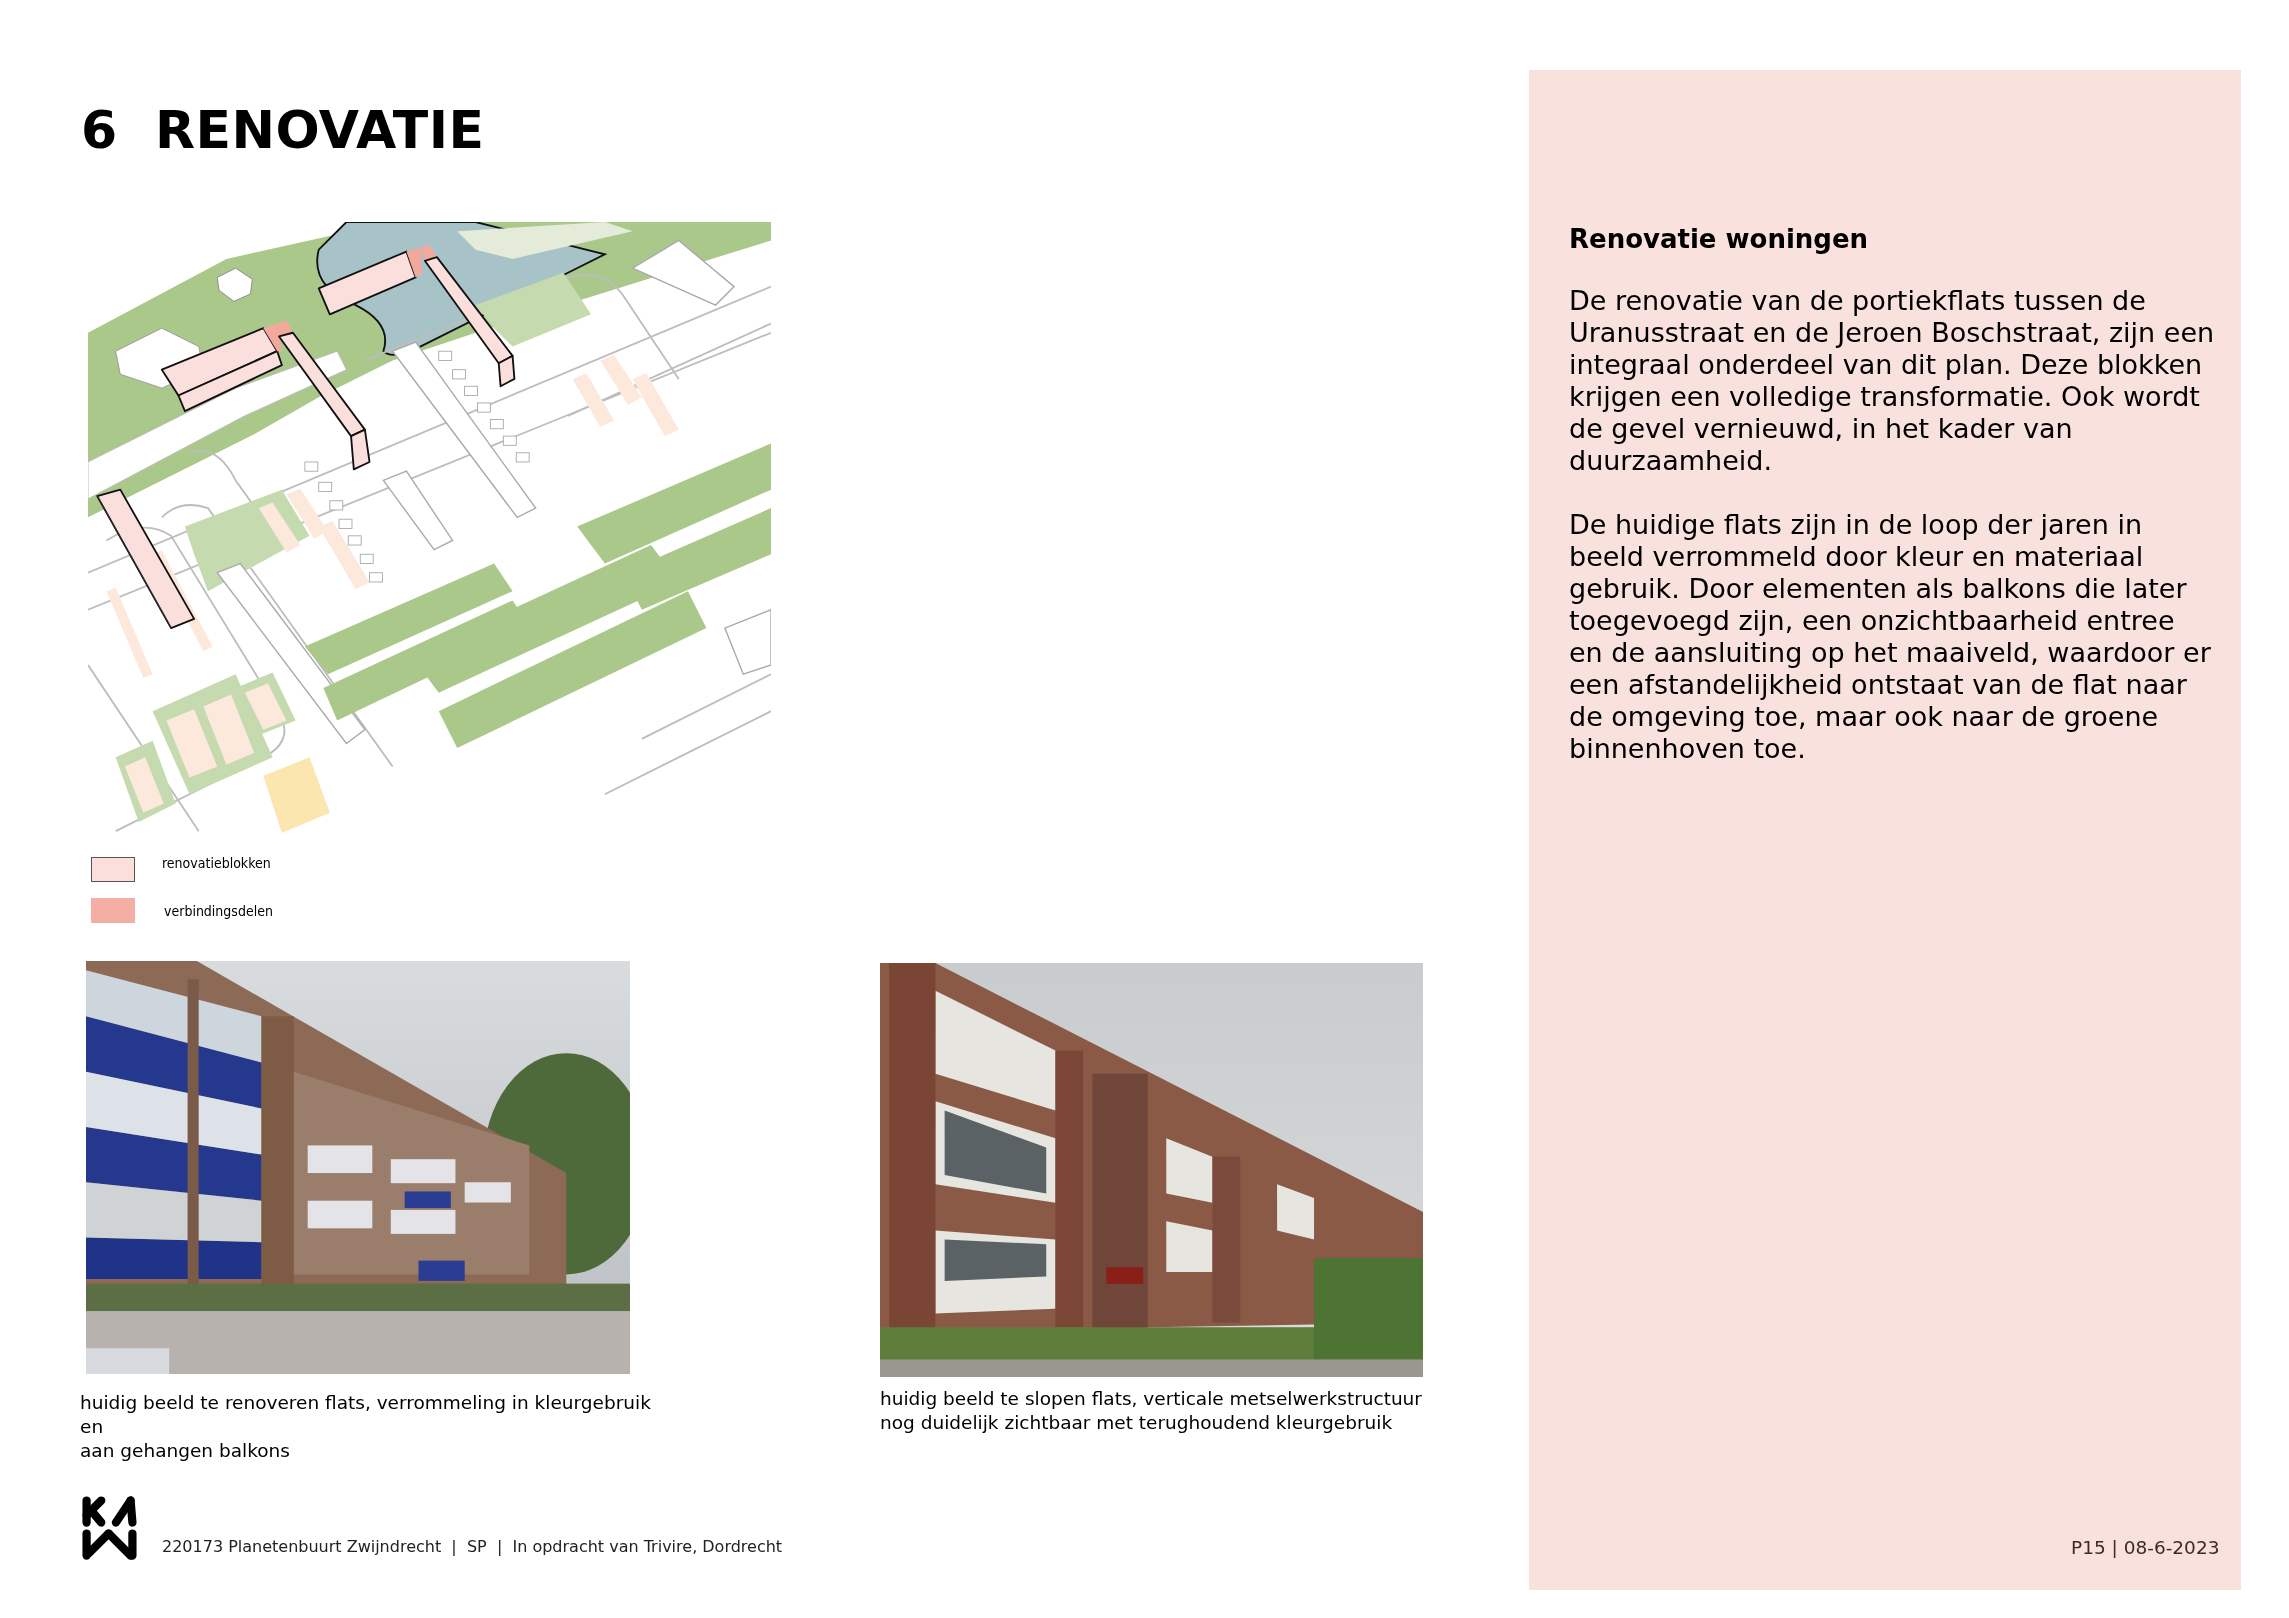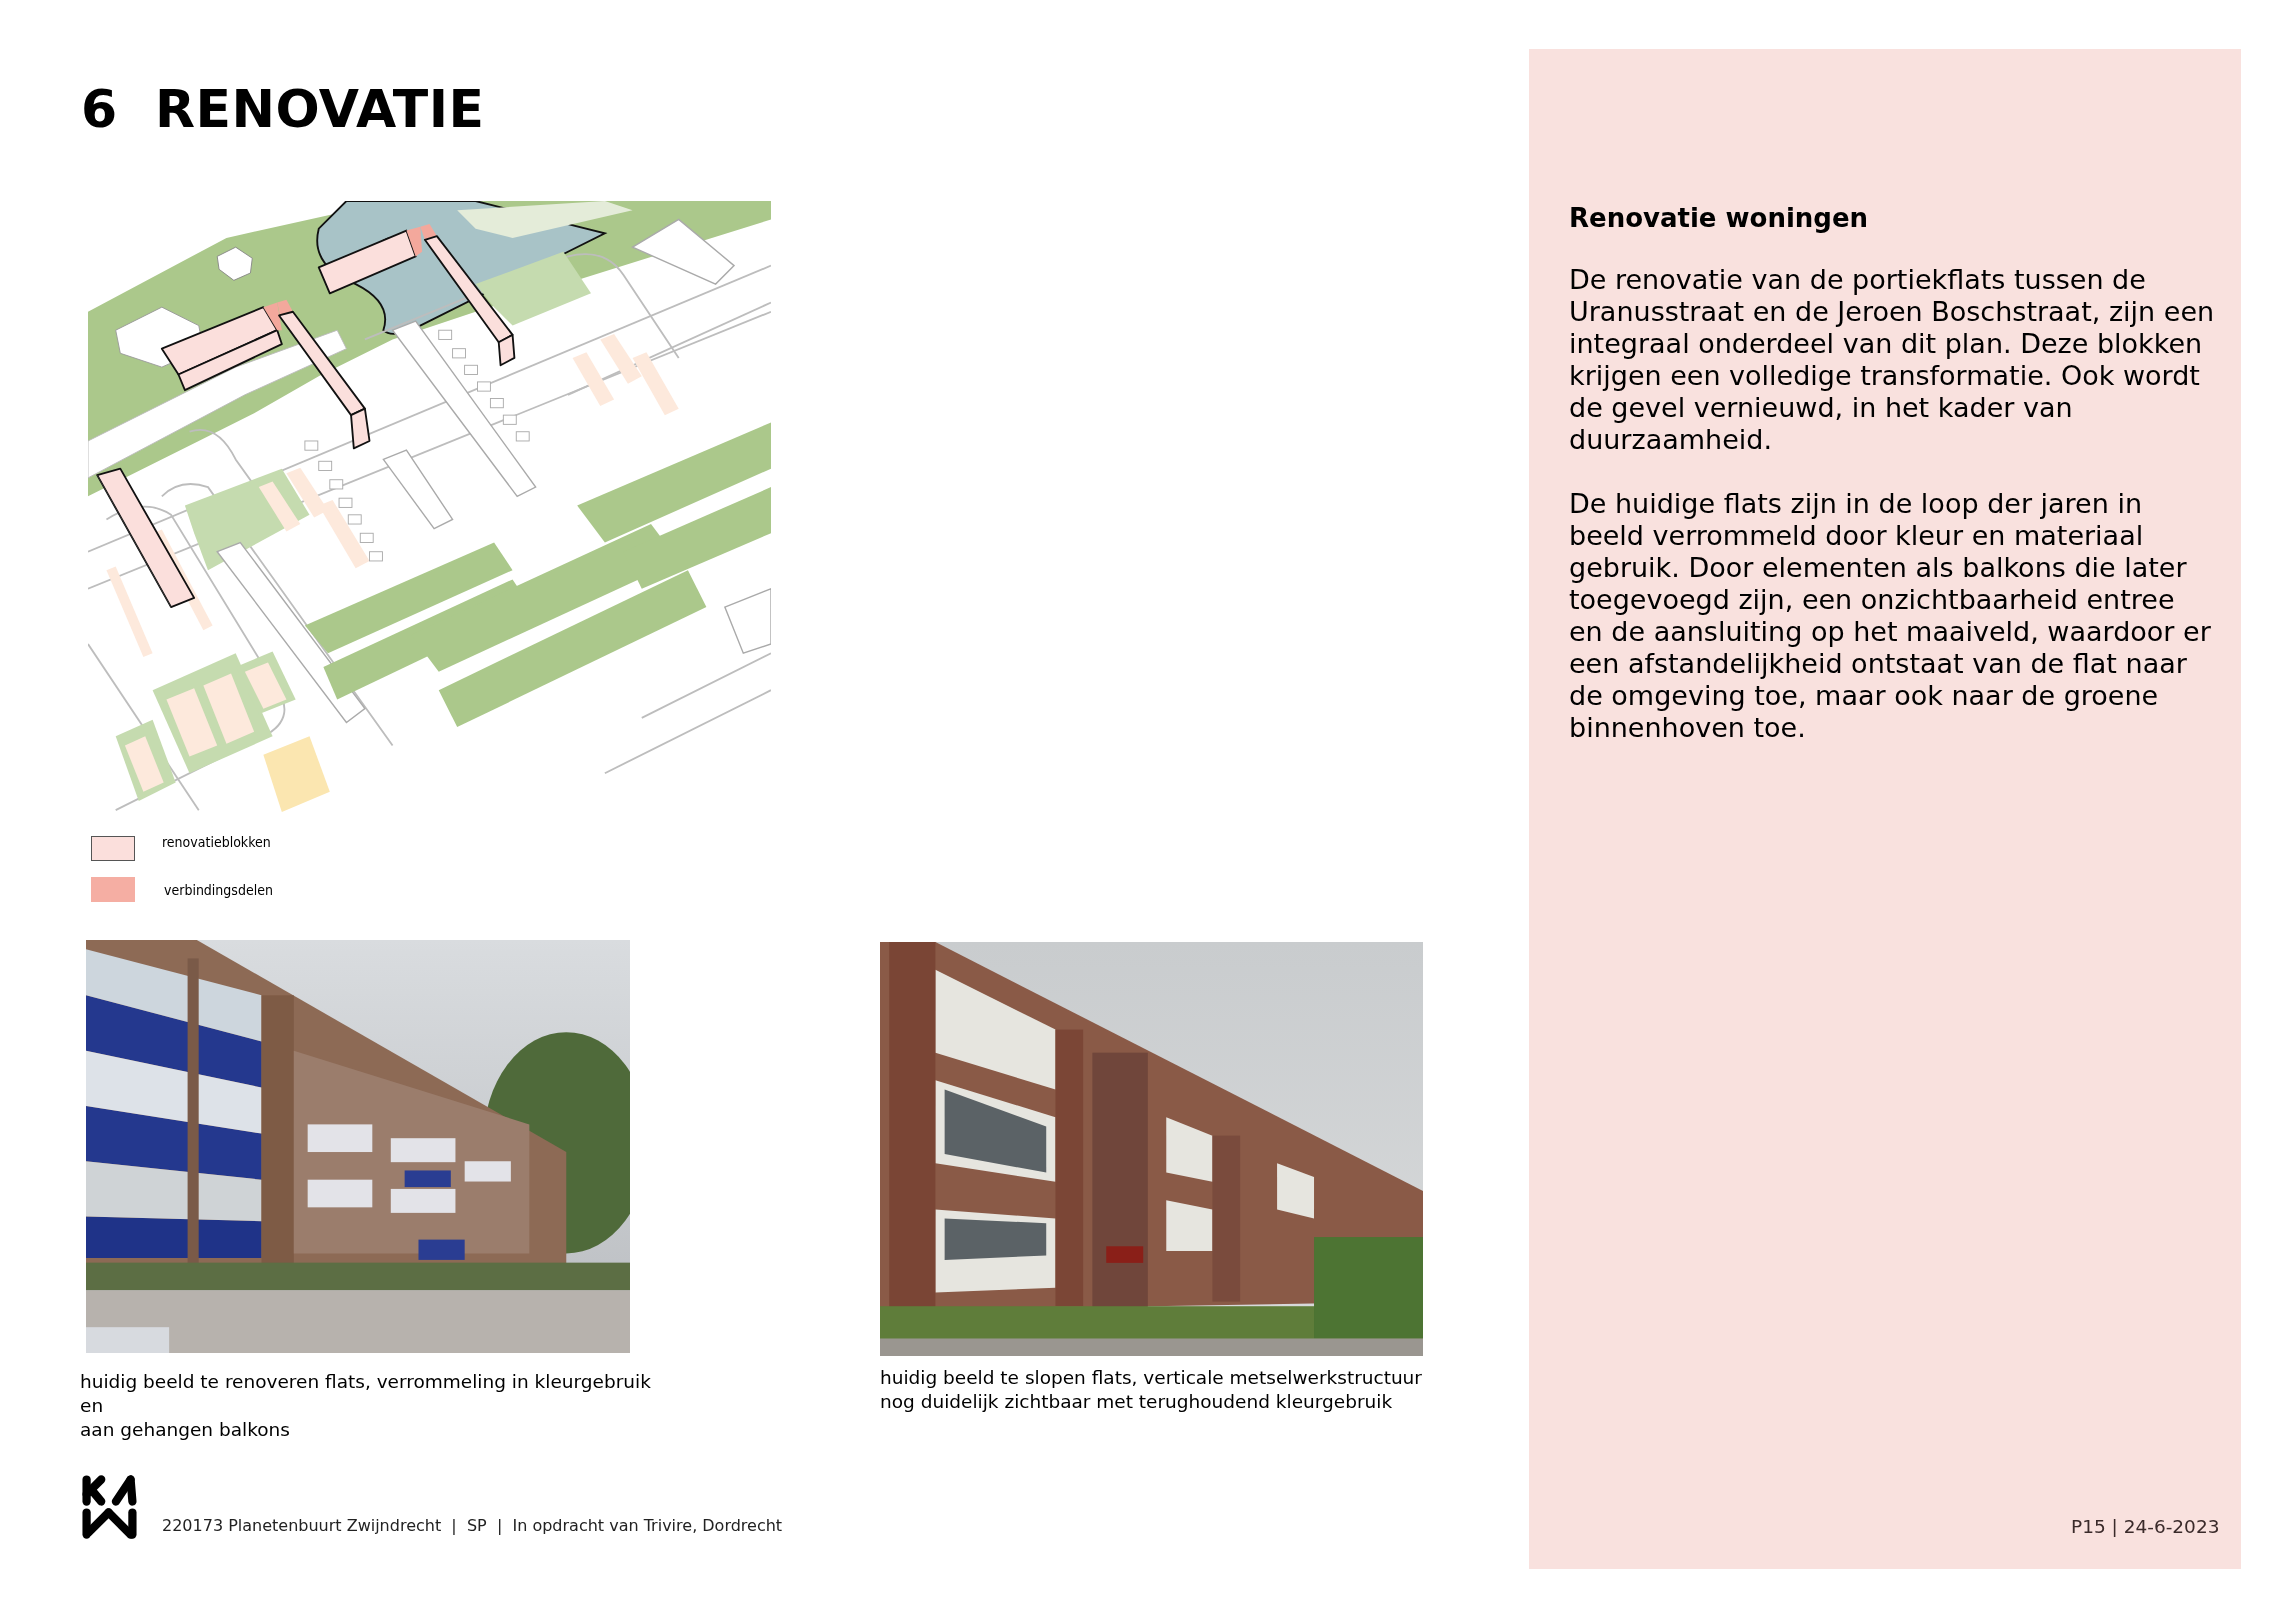--- a/index.html
+++ b/index.html
@@ -1,18 +1,18 @@
 <!DOCTYPE html>
 <html style="font-size:14.8px"><head>
 <meta charset="utf-8">
 <style>
   html, body { margin: 0; padding: 0; background: #ffffff; }
   body { width: 2290px; height: 1619px; position: relative; overflow: hidden;
          font-family: "DejaVu Sans", "Liberation Sans", sans-serif; color: #000; }
-  .abs { position: absolute; }
+  .abs { position: absolute; margin-top: 21px; }
 
   #page-title { left: 81px; top: 79px; font-size: 52px; font-weight: bold; letter-spacing: 0.5px; white-space: pre; }
 
   
   #site-map { left: 88px; top: 201px; width: 683px; height: 611px; overflow: hidden; background: #fff; }
   #site-map svg { width: 100%; height: 100%; display: block; }
 
   
   .legend-swatch { width: 44px; height: 25px; box-sizing: border-box; }
   #legend-swatch-1 { left: 91px; top: 836px; background: #fbdfdc; border: 1.8px solid #555; }
@@ -271,14 +271,14 @@
       <line x1="54" y1="6" x2="56" y2="30"></line>
 
       <line x1="6" y1="42" x2="6" y2="66"></line>
       <line x1="8" y1="64" x2="30" y2="42"></line>
       <line x1="30" y1="42" x2="54" y2="66"></line>
       <line x1="56" y1="42" x2="56" y2="66"></line>
     </g>
   </svg>
 </div>
 <div class="abs" id="footer-text">220173 Planetenbuurt Zwijndrecht  |  SP  |  In opdracht van Trivire, Dordrecht</div>
-<div class="abs" id="page-number">P15 | 24-6-2023</div>
+<div class="abs" id="page-number">P15 | 08-6-2023</div>
 
 
 </body></html>

